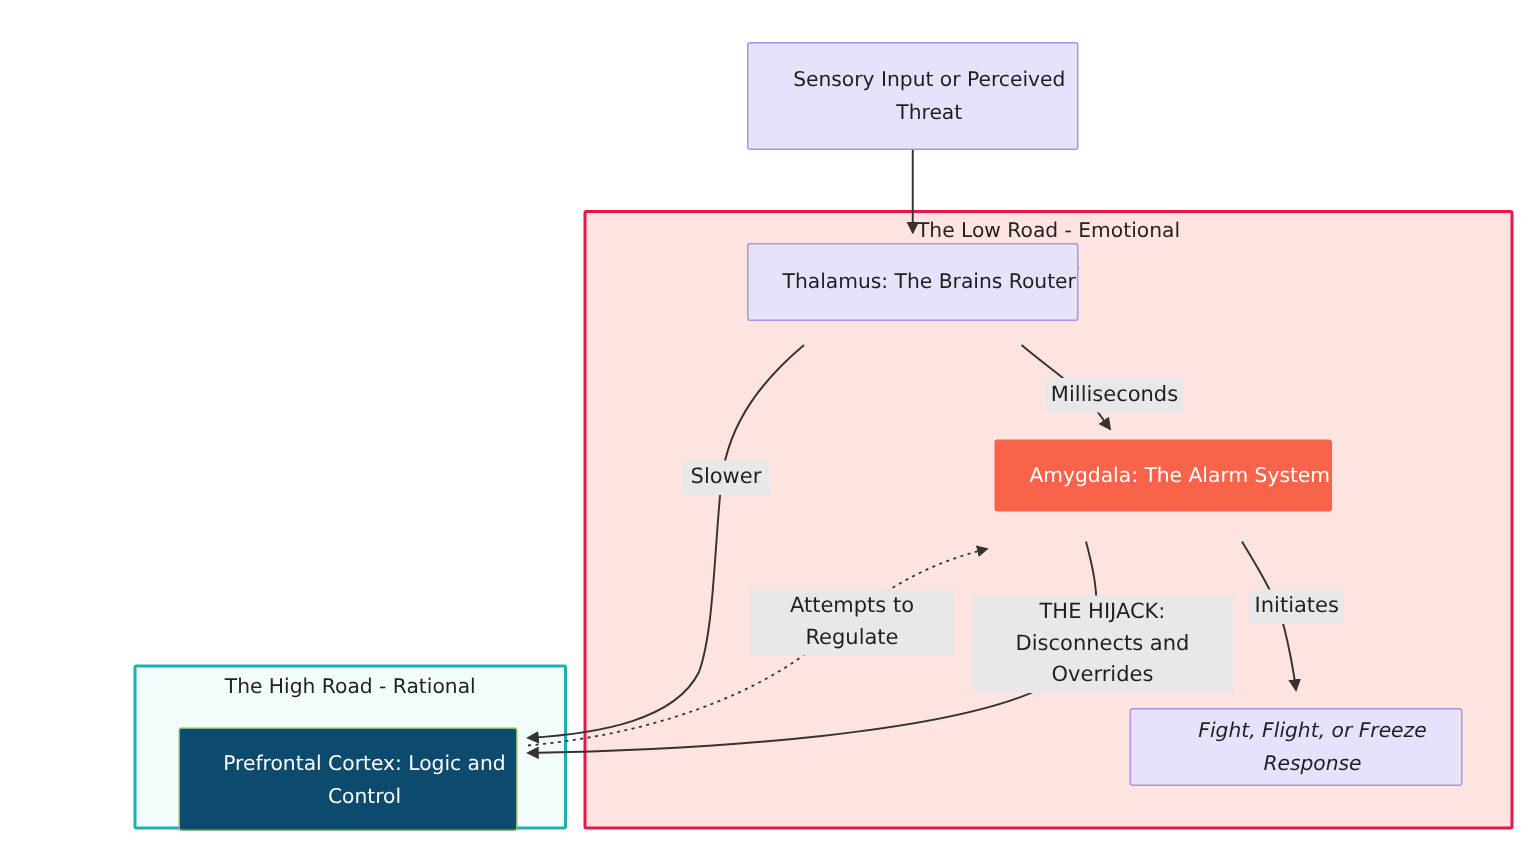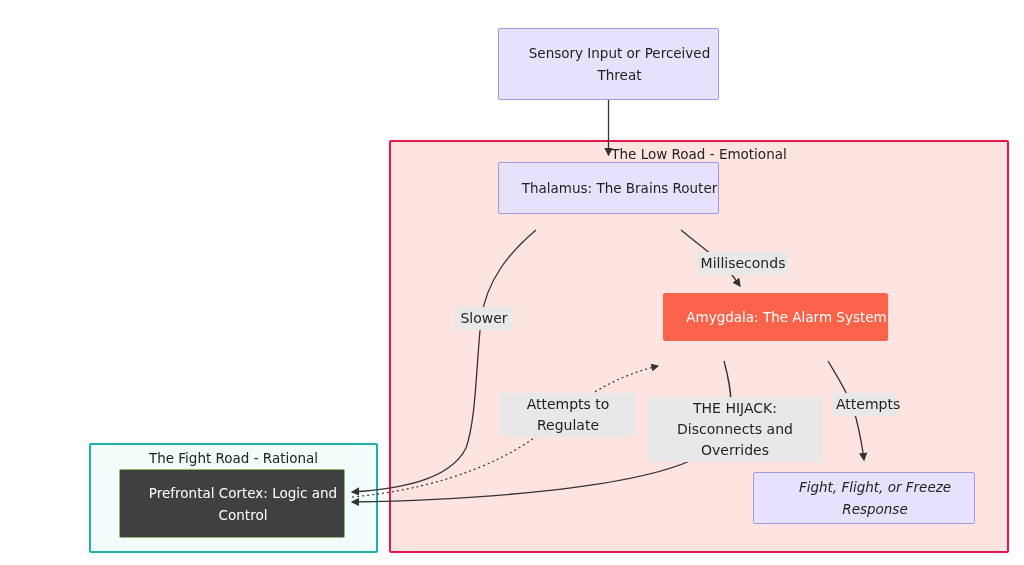--- a/index.html
+++ b/index.html
@@ -38,21 +38,21 @@
     z-index:5;
     padding-left:22px;
   }
   .node-lav{
     background:#E6E2FB;border:1.3px solid #AA95E0;color:#1f1f1f;
   }
   .node-red{
     background:#F8634A;border:1.3px solid #F8634A;color:#ffffff;
   }
   .node-teal{
-    background:#404040;border:1.3px solid #8FB86C;color:#ffffff;
+    background:#0c4a6e;border:1.3px solid #8FB86C;color:#ffffff;margin-top:16px;
   }
 
   #n-sensory{left:498px;top:28px;width:221px;height:72px;}
   #n-thalamus{left:498px;top:162px;width:221px;height:52px;}
   #n-amygdala{left:631px;top:293px;width:225px;height:48px;margin-left:32px;}
   #n-response{left:753px;top:472px;width:222px;height:52px;font-style:italic;}
   #n-pfc{left:119px;top:469px;width:226px;height:69px;}
 
   .edge-label{
     position:absolute;
@@ -76,21 +76,21 @@
 <body>
 
 <div id="canvas">
 
   <div class="cluster low">
     <div class="cluster-title">The Low Road - Emotional
 Hijack</div>
   </div>
 
   <div class="cluster high">
-    <div class="cluster-title">The Fight Road - Rational</div>
+    <div class="cluster-title">The High Road - Rational</div>
   </div>
 
   <svg class="edges" viewBox="0 0 1024 565">
     <defs>
       <marker id="arrow" viewBox="0 0 10 10" refX="8.5" refY="5" markerWidth="6.5" markerHeight="6.5" orient="auto-start-reverse">
         <path d="M 0 0 L 10 5 L 0 10 z" fill="#333333"></path>
       </marker>
     </defs>
 
     <path d="M 608.5,100 L 608.5,155" fill="none" stroke="#333333" stroke-width="1.3" marker-end="url(#arrow)"></path>
@@ -123,15 +123,15 @@
   </div>
 
   <div class="node node-teal" id="n-pfc">
     <span>Prefrontal Cortex: Logic and Control</span>
   </div>
 
   <div class="edge-label" id="el-lowroad-ms">Milliseconds</div>
   <div class="edge-label" id="el-slower">Slower</div>
   <div class="edge-label" id="el-hijack">THE HIJACK: Disconnects and Overrides</div>
   <div class="edge-label" id="el-regulate">Attempts to Regulate</div>
-  <div class="edge-label" id="el-initiates">Attempts</div>
+  <div class="edge-label" id="el-initiates">Initiates</div>
 
 </div>
 
 </body></html>

